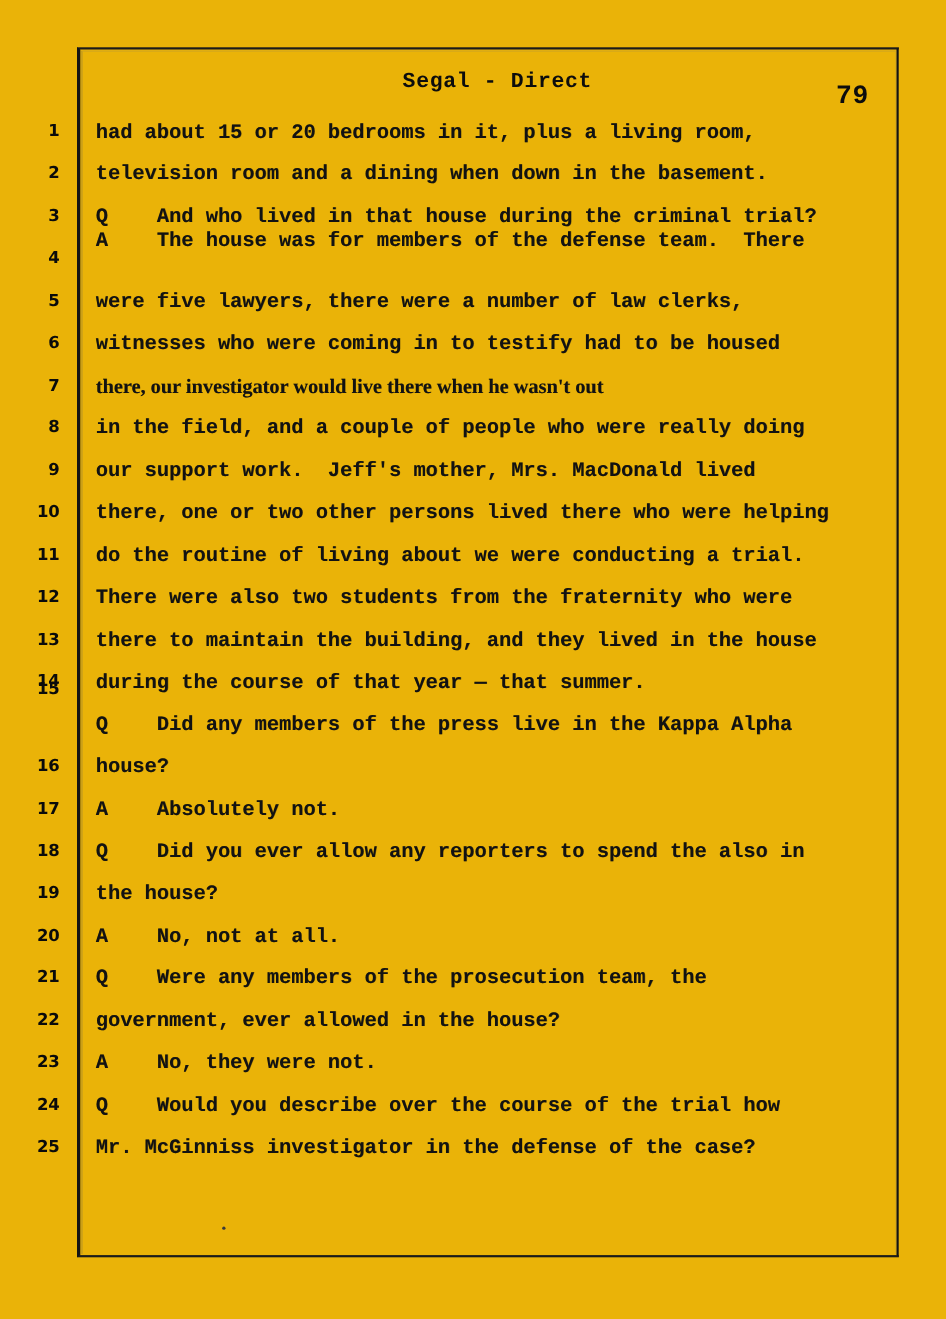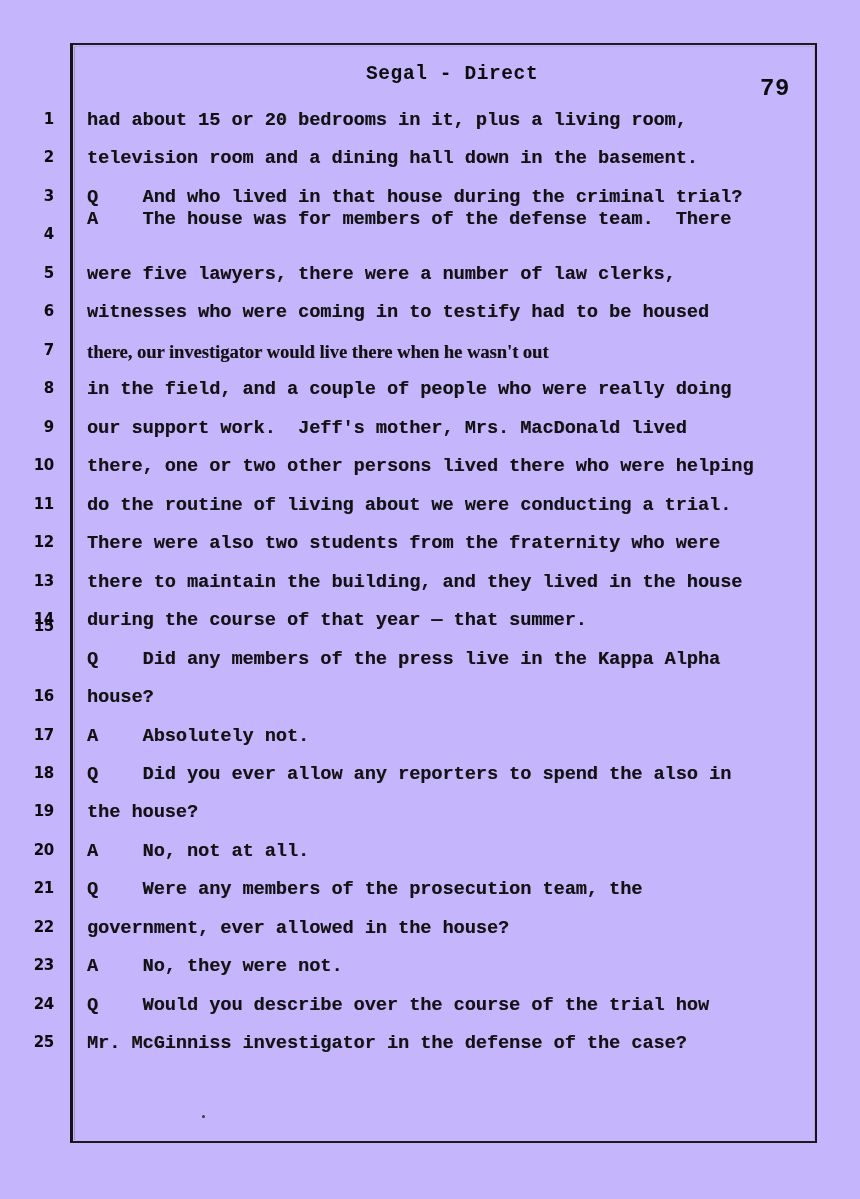--- a/index.html
+++ b/index.html
@@ -5,21 +5,21 @@
 <style>
   html, body {
     margin: 0;
     padding: 0;
     background: #ffffff;
   }
   #page {
     position: relative;
     width: 860px;
     height: 1199px;
-    background: #c4b5fd;
+    background: #eab308;
     overflow: hidden;
     font-family: "Liberation Mono", "DejaVu Sans Mono", monospace;
     color: #0d0d0d;
   }
 
   
   .frame {
     position: absolute;
     left: 70px;
     top: 43px;
@@ -157,21 +157,21 @@
       <div class="lineno" style="top: 840.93px;">20</div>
       <div class="lineno" style="top: 879.4px;">21</div>
       <div class="lineno" style="top: 917.87px;">22</div>
       <div class="lineno" style="top: 956.34px;">23</div>
       <div class="lineno" style="top: 994.81px;">24</div>
       <div class="lineno" style="top: 1033.28px;">25</div>
     </div>
 
   <div class="body-lines" id="body-lines">
       <div class="tline" style="top: 112px;">had about 15 or 20 bedrooms in it, plus a living room,</div>
-      <div class="tline" style="top: 150.47px;">television room and a dining hall down in the basement.</div>
+      <div class="tline" style="top: 150.47px;">television room and a dining when down in the basement.</div>
       <div class="tline" style="top: 188.94px;">Q    And who lived in that house during the criminal trial?</div>
       <div class="tline" style="top: 211px;">A    The house was for members of the defense team.  There</div>
       <div class="tline" style="top: 265.88px;">were five lawyers, there were a number of law clerks,</div>
       <div class="tline" style="top: 304.35px;">witnesses who were coming in to testify had to be housed</div>
       <div class="tline" style="top: 342.82px; font-family: Liberation Serif, serif;">there, our investigator would live there when he wasn't out</div>
       <div class="tline" style="top: 381.29px;">in the field, and a couple of people who were really doing</div>
       <div class="tline" style="top: 419.76px;">our support work.  Jeff's mother, Mrs. MacDonald lived</div>
       <div class="tline" style="top: 458.23px;">there, one or two other persons lived there who were helping</div>
       <div class="tline" style="top: 496.7px;">do the routine of living about we were conducting a trial.</div>
       <div class="tline" style="top: 535.17px;">There were also two students from the fraternity who were</div>

